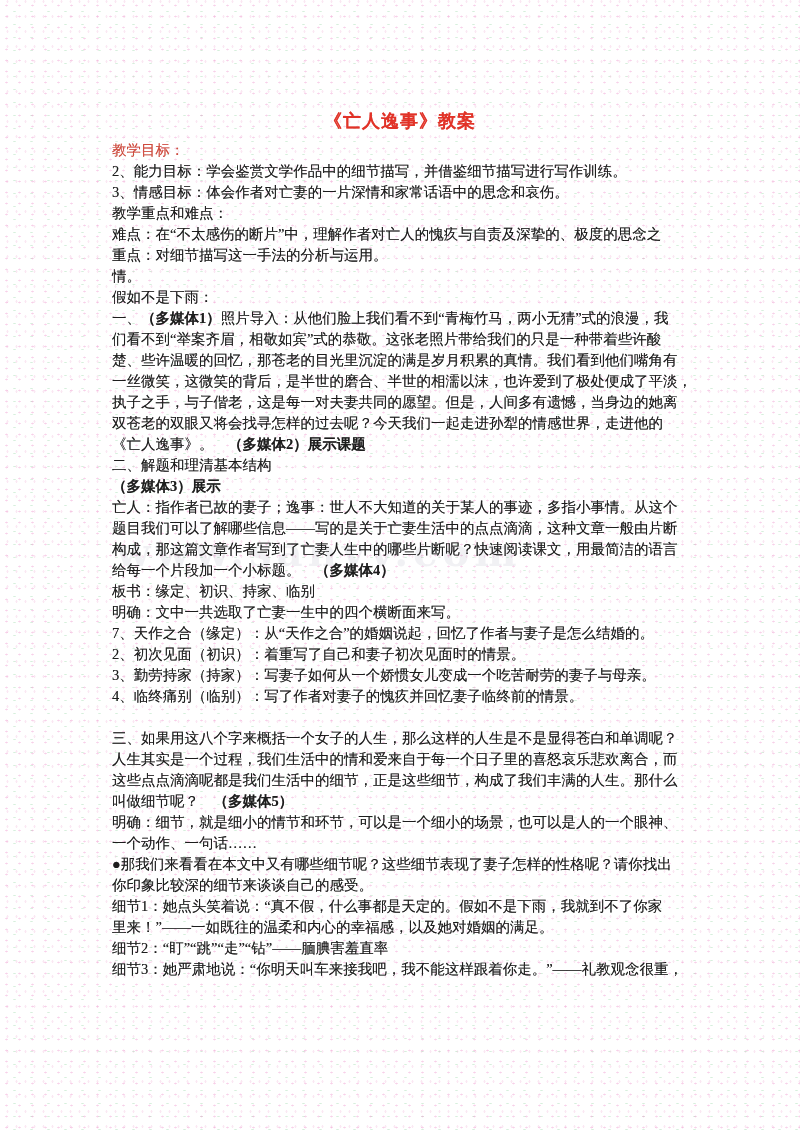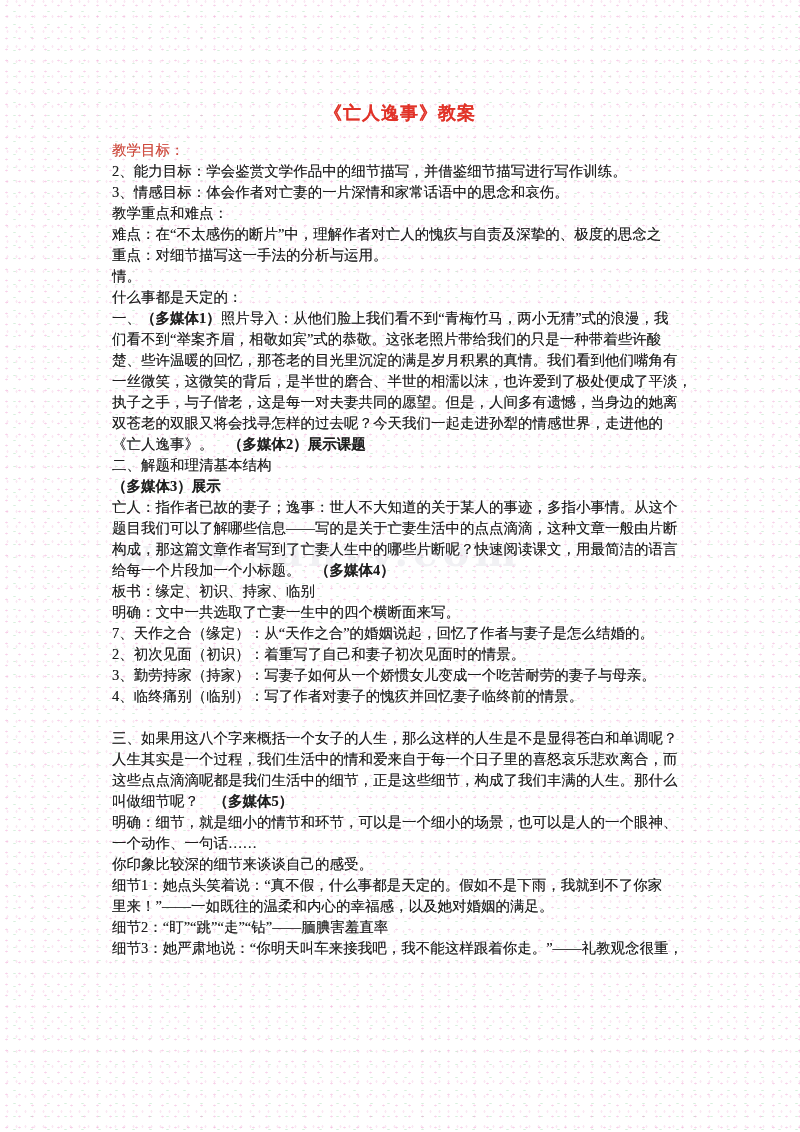--- a/index.html
+++ b/index.html
@@ -44,30 +44,30 @@
     letter-spacing:5px;
     white-space:nowrap;
     pointer-events:none;
   }
 </style>
 </head>
 <body>
 
 <div class="page">
   <div class="watermark">www.sanyv.com</div>
-  <div class="doc-title" style="color: rgb(226, 50, 39);">《亡人逸事》教案</div>
+  <div class="doc-title" style="color: rgb(226, 50, 39); margin-top: 8px;">《亡人逸事》教案</div>
   <div class="content" id="doc-content">
       <div class="line"><span class="seg-red" style="color: rgb(207, 74, 60);">教学目标：</span></div>
       <div class="line"><span>2、能力目标：学会鉴赏文学作品中的细节描写，并借鉴细节描写进行写作训练。</span></div>
       <div class="line"><span>3、情感目标：体会作者对亡妻的一片深情和家常话语中的思念和哀伤。</span></div>
       <div class="line"><span>教学重点和难点：</span></div>
       <div class="line"><span>难点：在“不太感伤的断片”中，理解作者对亡人的愧疚与自责及深挚的、极度的思念之</span></div>
       <div class="line"><span>重点：对细节描写这一手法的分析与运用。</span></div>
       <div class="line"><span>情。</span></div>
-      <div class="line"><span>什么事都是天定的：</span></div>
+      <div class="line"><span>假如不是下雨：</span></div>
       <div class="line"><span>一、</span><span class="seg-b">（多媒体1）</span><span>照片导入：从他们脸上我们看不到“青梅竹马，两小无猜”式的浪漫，我</span></div>
       <div class="line"><span>们看不到“举案齐眉，相敬如宾”式的恭敬。这张老照片带给我们的只是一种带着些许酸</span></div>
       <div class="line"><span>楚、些许温暖的回忆，那苍老的目光里沉淀的满是岁月积累的真情。我们看到他们嘴角有</span></div>
       <div class="line"><span>一丝微笑，这微笑的背后，是半世的磨合、半世的相濡以沫，也许爱到了极处便成了平淡，</span></div>
       <div class="line"><span>执子之手，与子偕老，这是每一对夫妻共同的愿望。但是，人间多有遗憾，当身边的她离</span></div>
       <div class="line"><span>双苍老的双眼又将会找寻怎样的过去呢？今天我们一起走进孙犁的情感世界，走进他的</span></div>
       <div class="line"><span>《亡人逸事》。　</span><span class="seg-b">（多媒体2）展示课题</span></div>
       <div class="line"><span>二、解题和理清基本结构</span></div>
       <div class="line"><span> </span><span class="seg-b">（多媒体3）展示</span></div>
       <div class="line"><span>亡人：指作者已故的妻子；逸事：世人不大知道的关于某人的事迹，多指小事情。从这个</span></div>
@@ -80,19 +80,20 @@
       <div class="line"><span>2、初次见面（初识）：着重写了自己和妻子初次见面时的情景。</span></div>
       <div class="line"><span>3、勤劳持家（持家）：写妻子如何从一个娇惯女儿变成一个吃苦耐劳的妻子与母亲。</span></div>
       <div class="line"><span>4、临终痛别（临别）：写了作者对妻子的愧疚并回忆妻子临终前的情景。</span></div>
       <div class="line">&nbsp;</div>
       <div class="line"><span>三、如果用这八个字来概括一个女子的人生，那么这样的人生是不是显得苍白和单调呢？</span></div>
       <div class="line"><span>人生其实是一个过程，我们生活中的情和爱来自于每一个日子里的喜怒哀乐悲欢离合，而</span></div>
       <div class="line"><span>这些点点滴滴呢都是我们生活中的细节，正是这些细节，构成了我们丰满的人生。那什么</span></div>
       <div class="line"><span>叫做细节呢？　</span><span class="seg-b">（多媒体5）</span></div>
       <div class="line"><span>明确：细节，就是细小的情节和环节，可以是一个细小的场景，也可以是人的一个眼神、</span></div>
       <div class="line"><span>一个动作、一句话……</span></div>
+      <div class="line"><span>●那我们来看看在本文中又有哪些细节呢？这些细节表现了妻子怎样的性格呢？请你找出</span></div>
       <div class="line"><span>你印象比较深的细节来谈谈自己的感受。</span></div>
       <div class="line"><span>细节1：她点头笑着说：“真不假，什么事都是天定的。假如不是下雨，我就到不了你家</span></div>
       <div class="line"><span>里来！”——一如既往的温柔和内心的幸福感，以及她对婚姻的满足。</span></div>
       <div class="line"><span>细节2：“盯”“跳”“走”“钻”——腼腆害羞直率</span></div>
       <div class="line"><span>细节3：她严肃地说：“你明天叫车来接我吧，我不能这样跟着你走。”——礼教观念很重，</span></div>
     </div>
 </div>
 
 </body></html>

